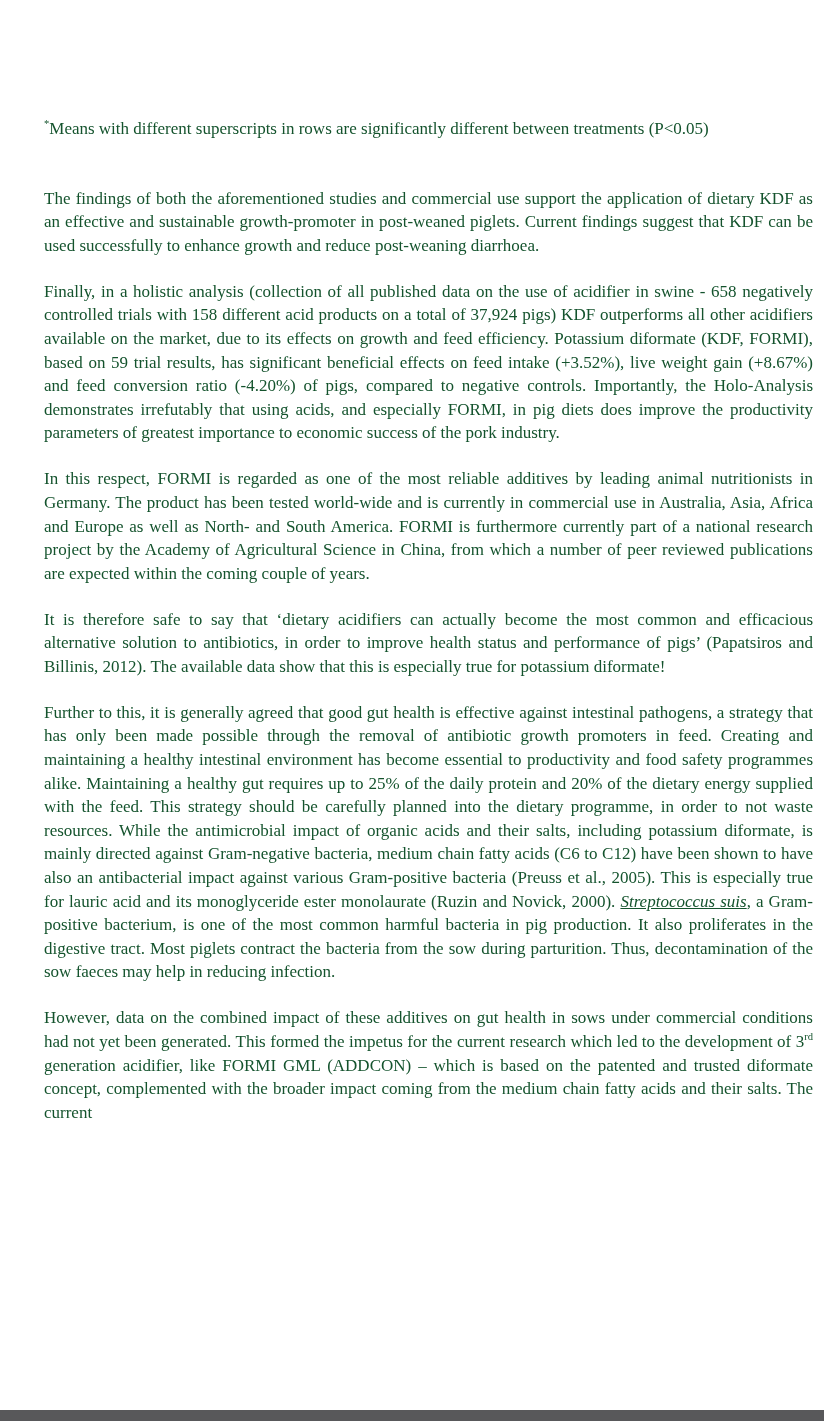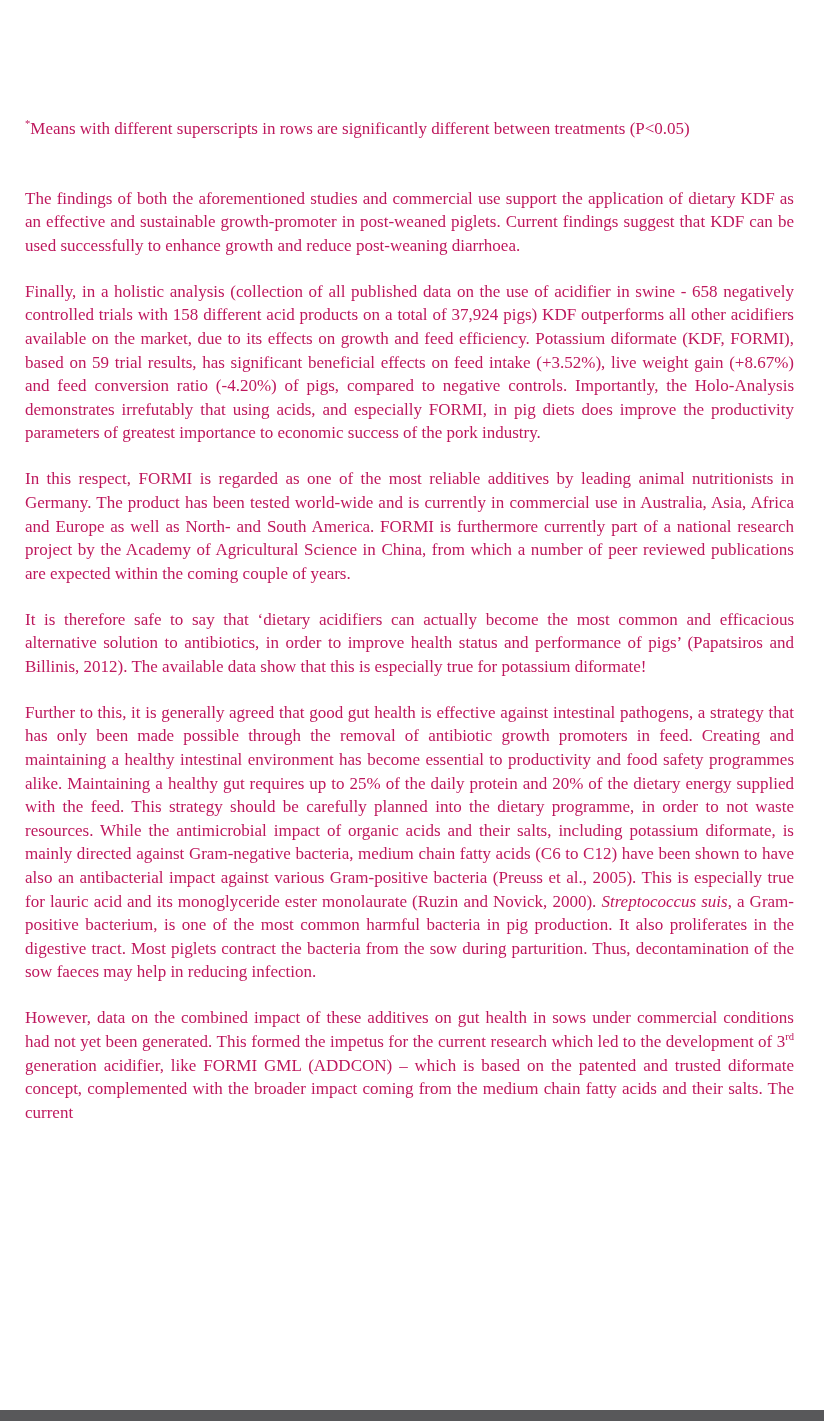--- a/index.html
+++ b/index.html
@@ -9,45 +9,46 @@
   }
   .page {
     position: relative;
     width: 824px;
     height: 1421px;
     background: #ffffff;
     overflow: hidden;
   }
   .content {
     position: absolute;
-    left: 25px;
+    left: 44px;
     top: 117px;
     width: 769px;
     font-family: "Liberation Serif", "DejaVu Serif", serif;
     font-size: 17px;
     line-height: 23.6px;
-    color: #be185d;
+    color: #14532d;
     text-align: justify;
   }
   .footnote {
     margin: 0 0 46px 0;
   }
   .para {
     margin: 0 0 22.4px 0;
   }
   .para:last-child {
     margin-bottom: 17px;
   }
   sup {
     font-size: 0.62em;
     line-height: 0;
     vertical-align: super;
   }
   .species-italic {
     font-style: italic;
+    text-decoration: underline;
   }
   .footer-bar {
     position: absolute;
     left: 0;
     right: 0;
     bottom: 0;
     height: 11px;
     background: #58585a;
   }
 </style>

